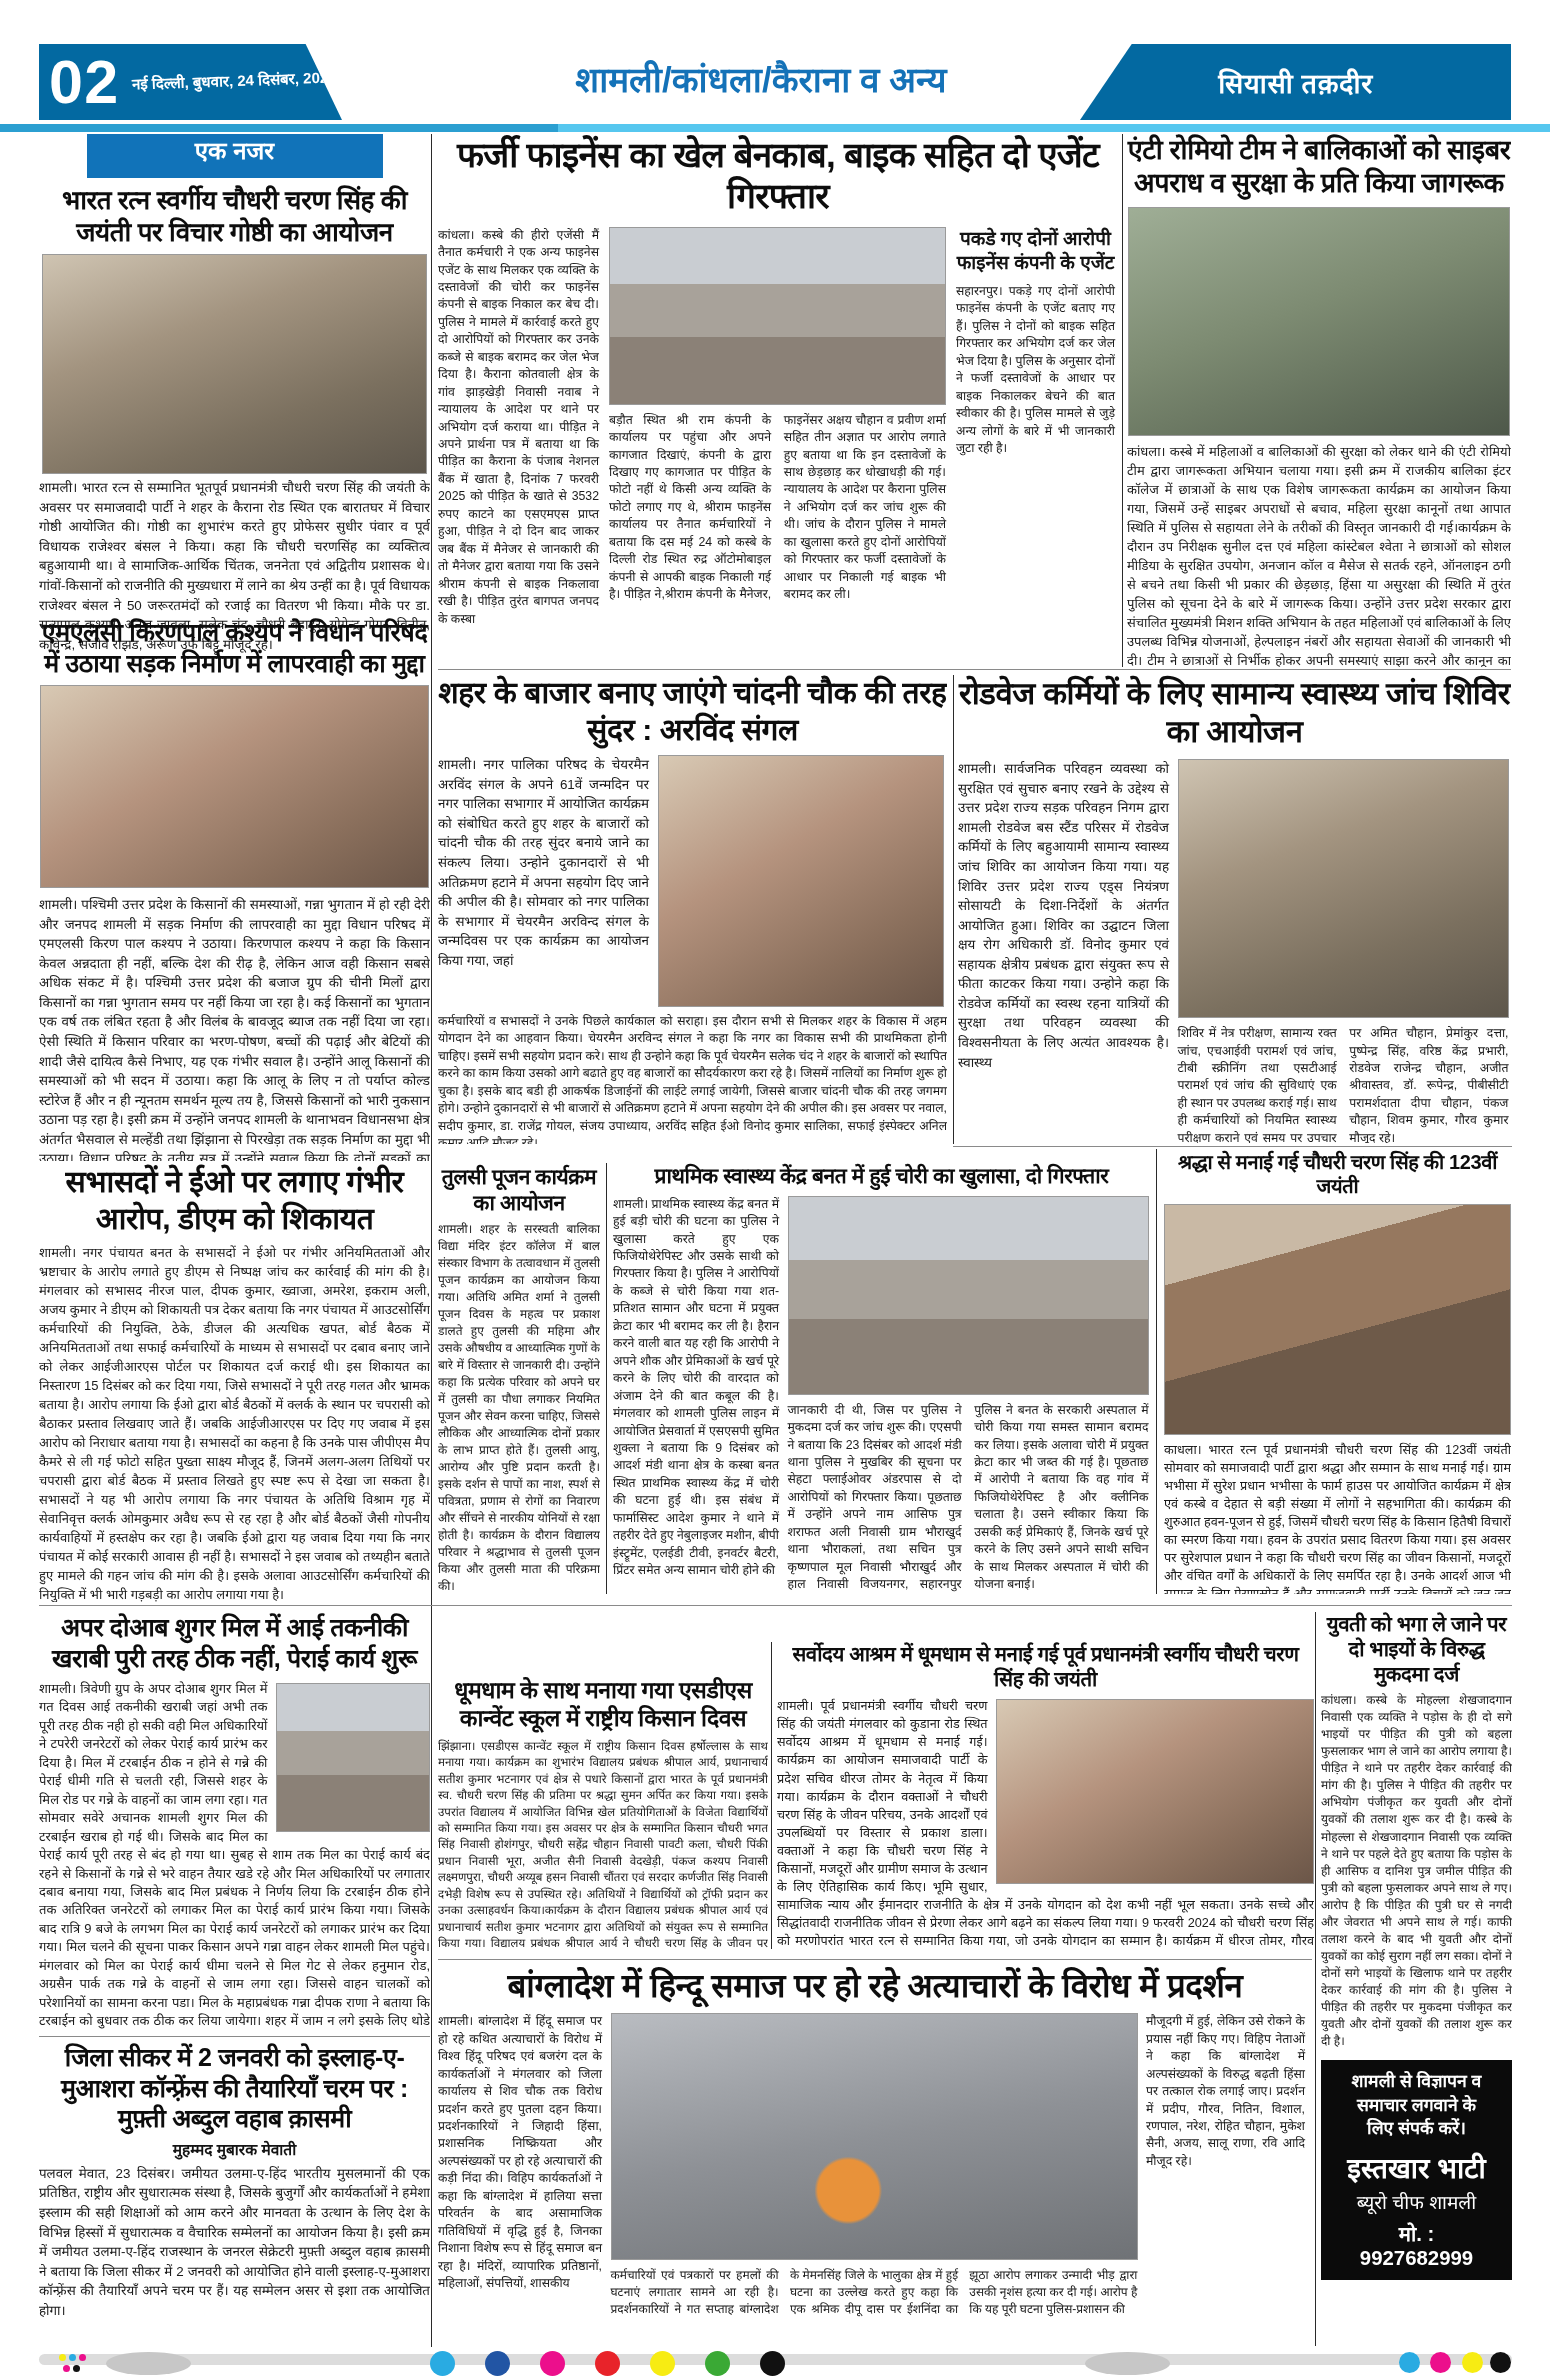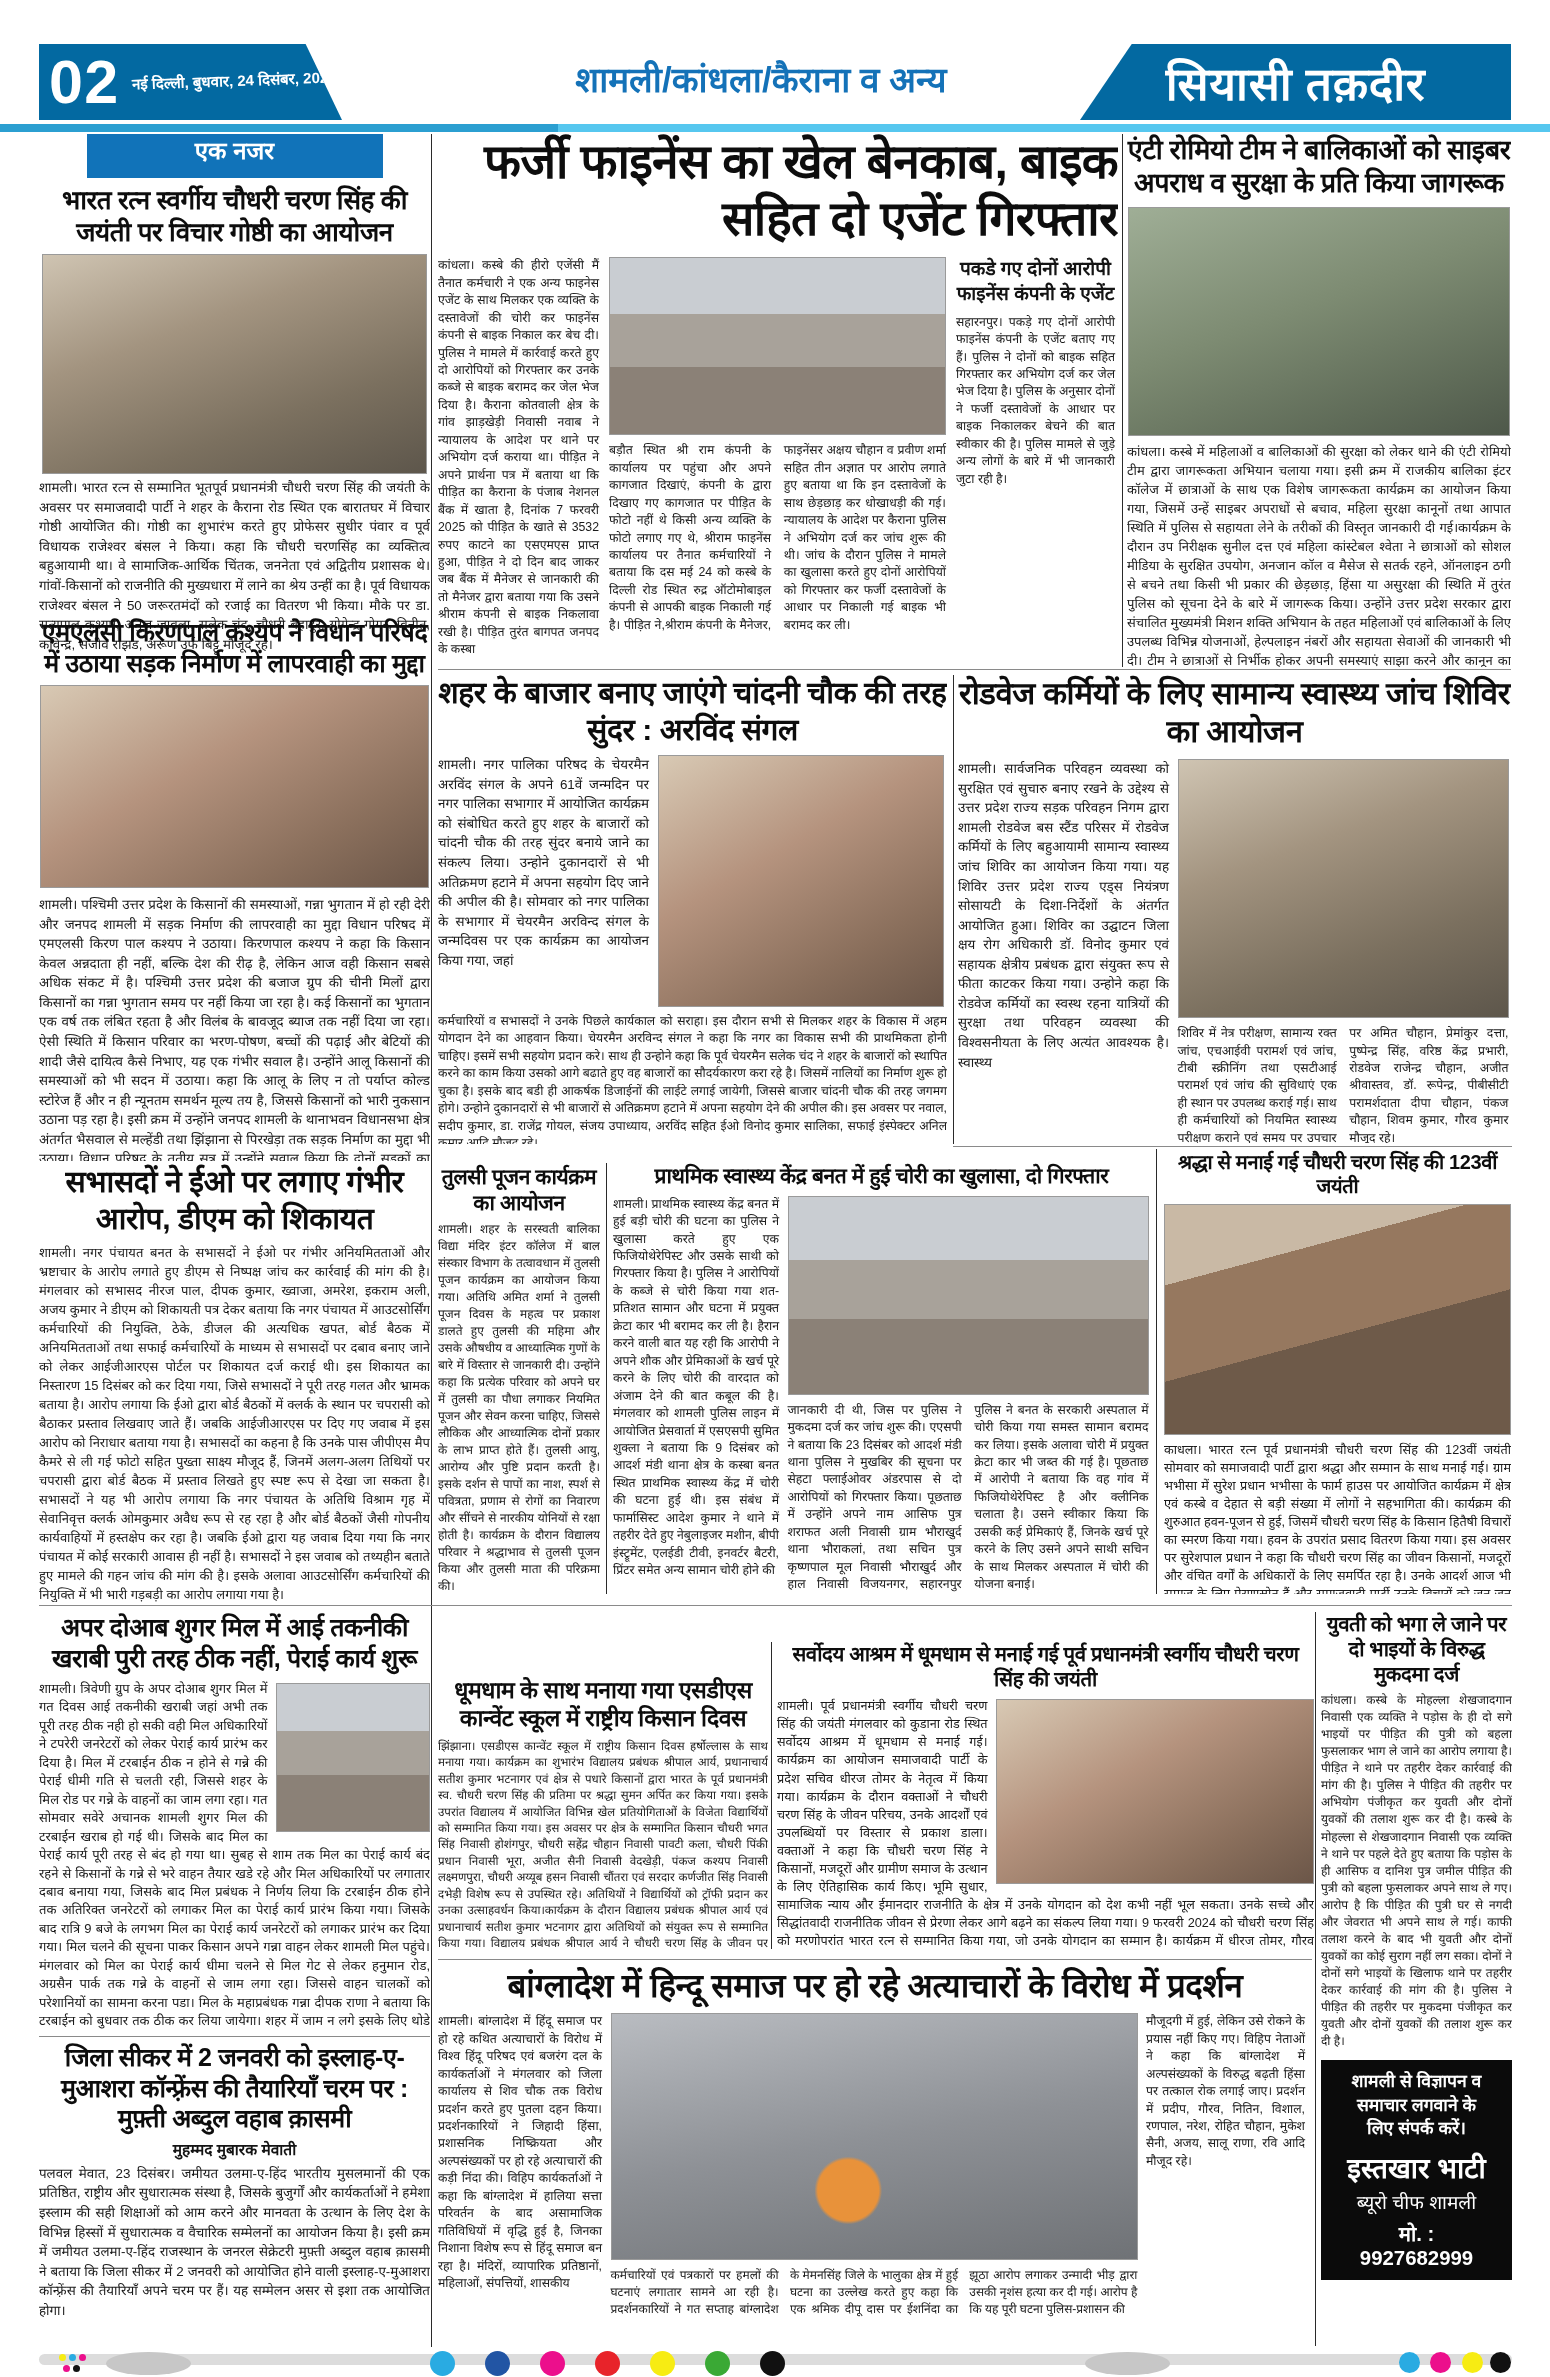--- a/index.html
+++ b/index.html
@@ -6,21 +6,21 @@
   #paper{position:relative;width:1550px;height:2377px;background:#ffffff;margin:0 auto;
          font-family:"Liberation Sans","DejaVu Sans",sans-serif;color:#141414;overflow:hidden;}
   
   .red-slab{position:absolute;background:#0369a1;color:#fff;}
   #pagenum-slab{left:39px;top:44px;width:303px;height:76px;
       clip-path:polygon(0 0,88% 0,100% 100%,0 100%);display:flex;align-items:center;}
   #pagenum{font-size:61px;font-weight:800;line-height:1;padding:0 12.7px 0 10px;letter-spacing:1.4px;}
   #edition-date{font-size:15px;font-weight:700;transform:rotate(-2deg);padding-bottom:4.2px;}
   #brand-slab{left:1080px;top:44px;width:431px;height:76px;
       clip-path:polygon(12% 0,100% 0,100% 100%,0 100%);display:flex;align-items:center;justify-content:center;}
-  #brand-title{font-size:46px;font-weight:800;letter-spacing:0.7px;}
+  #brand-title{font-size:27px;font-weight:800;letter-spacing:0.7px;}
   #edition-title{position:absolute;left:451px;top:55px;width:620px;text-align:center;
       font-size:35px;font-weight:800;color:#1472b8;text-shadow:0 0 1.4px #fff;}
   #cyan-rule{position:absolute;left:0;top:124px;width:1550px;height:7.8px;
       background:linear-gradient(90deg,#2b9fd1 0 36%,#56c7ef 36% 100%);}
   
   .art{position:absolute;overflow:hidden;}
   .hl{font-weight:800;text-align:center;color:#0d0d0d;line-height:1.22;letter-spacing:-0.4px;}
   .body-txt{text-align:justify;color:#1a1a1a;}
   .body-txt{font-size:13.4px;line-height:1.46;}
   .small-txt{font-size:12.3px;line-height:1.42;text-align:justify;color:#1a1a1a;}
@@ -79,21 +79,21 @@
   <div class="hrule" style="left:438px;top:1959px;width:874px;"></div>
 
   <div class="art" style="left:39px;top:134px;width:391px;height:532px;">
     <div class="section-bar" style="height:44px;line-height:34px;font-size:24px;width:296px;margin:0 auto;">एक नजर</div>
     <div class="hl" style="font-size:26px;margin:7px 1.4px 5.6px;">भारत रत्न स्वर्गीय चौधरी चरण सिंह की जयंती पर विचार गोष्ठी का आयोजन</div>
     <div class="photo ph-indoor" style="height:220px;margin:4.2px 2.8px;"></div>
     <div class="body-txt">शामली। भारत रत्न से सम्मानित भूतपूर्व प्रधानमंत्री चौधरी चरण सिंह की जयंती के अवसर पर समाजवादी पार्टी ने शहर के कैराना रोड स्थित एक बारातघर में विचार गोष्ठी आयोजित की। गोष्ठी का शुभारंभ करते हुए प्रोफेसर सुधीर पंवार व पूर्व विधायक राजेश्वर बंसल ने किया। कहा कि चौधरी चरणसिंह का व्यक्तित्व बहुआयामी था। वे सामाजिक-आर्थिक चिंतक, जननेता एवं अद्वितीय प्रशासक थे। गांवों-किसानों को राजनीति की मुख्यधारा में लाने का श्रेय उन्हीं का है। पूर्व विधायक राजेश्वर बंसल ने 50 जरूरतमंदों को रजाई का वितरण भी किया। मौके पर डा. सत्यपाल कश्यप, अनुज जावला, सलेक चंद, चौधरी बहादुर, योगेन्द्र गोगर, विनीत, कविन्द्र, संजीव राझड, अरूण उर्फ बिट्टू मौजूद रहे।</div>
   </div>
 
   <div class="art" style="left:438px;top:134px;width:680px;height:533px;">
-    <div class="hl" style="font-size:48px;line-height:1.18;letter-spacing:-0.7px;text-align:right;">फर्जी फाइनेंस का खेल बेनकाब, बाइक सहित दो एजेंट गिरफ्तार</div>
+    <div class="hl" style="font-size:35px;line-height:1.18;letter-spacing:-0.7px;">फर्जी फाइनेंस का खेल बेनकाब, बाइक सहित दो एजेंट गिरफ्तार</div>
     <div style="display:flex;gap:10px;margin-top:10px;">
       <div style="width:161px;flex:0 0 auto;" class="small-txt">कांधला। कस्बे की हीरो एजेंसी मैं तैनात कर्मचारी ने एक अन्य फाइनेस एजेंट के साथ मिलकर एक व्यक्ति के दस्तावेजों की चोरी कर फाइनेंस कंपनी से बाइक निकाल कर बेच दी।पुलिस ने मामले में कार्रवाई करते हुए दो आरोपियों को गिरफ्तार कर उनके कब्जे से बाइक बरामद कर जेल भेज दिया है। कैराना कोतवाली क्षेत्र के गांव झाड़खेड़ी निवासी नवाब ने न्यायालय के आदेश पर थाने पर अभियोग दर्ज कराया था। पीड़ित ने अपने प्रार्थना पत्र में बताया था कि पीड़ित का कैराना के पंजाब नेशनल बैंक में खाता है, दिनांक 7 फरवरी 2025 को पीड़ित के खाते से 3532 रुपए काटने का एसएमएस प्राप्त हुआ, पीड़ित ने दो दिन बाद जाकर जब बैंक में मैनेजर से जानकारी की तो मैनेजर द्वारा बताया गया कि उसने श्रीराम कंपनी से बाइक निकलावा रखी है। पीड़ित तुरंत बागपत जनपद के कस्बा</div>
       <div style="width:337px;flex:0 0 auto;">
         <div class="photo ph-street" style="height:178px;margin-bottom:7px;"></div>
         <div class="small-txt cols-2">बड़ौत स्थित श्री राम कंपनी के कार्यालय पर पहुंचा और अपने कागजात दिखाएं, कंपनी के द्वारा दिखाए गए कागजात पर पीड़ित के फोटो नहीं थे किसी अन्य व्यक्ति के फोटो लगाए गए थे, श्रीराम फाइनेंस कार्यालय पर तैनात कर्मचारियों ने बताया कि दस मई 24 को कस्बे के दिल्ली रोड स्थित रुद्र ऑटोमोबाइल कंपनी से आपकी बाइक निकाली गई है। पीड़ित ने,श्रीराम कंपनी के मैनेजर, फाइनेंसर अक्षय चौहान व प्रवीण शर्मा सहित तीन अज्ञात पर आरोप लगाते हुए बताया था कि इन दस्तावेजों के साथ छेड़छाड़ कर धोखाधड़ी की गई। न्यायालय के आदेश पर कैराना पुलिस ने अभियोग दर्ज कर जांच शुरू की थी। जांच के दौरान पुलिस ने मामले का खुलासा करते हुए दोनों आरोपियों को गिरफ्तार कर फर्जी दस्तावेजों के आधार पर निकाली गई बाइक भी बरामद कर ली।</div>
       </div>
       <div style="width:159px;flex:0 0 auto;">
         <div class="subhead" style="font-size:19px;margin-bottom:7px;">पकडे गए दोनों आरोपी फाइनेंस कंपनी के एजेंट</div>
         <div class="small-txt">सहारनपुर। पकड़े गए दोनों आरोपी फाइनेंस कंपनी के एजेंट बताए गए हैं। पुलिस ने दोनों को बाइक सहित गिरफ्तार कर अभियोग दर्ज कर जेल भेज दिया है। पुलिस के अनुसार दोनों ने फर्जी दस्तावेजों के आधार पर बाइक निकालकर बेचने की बात स्वीकार की है। पुलिस मामले से जुड़े अन्य लोगों के बारे में भी जानकारी जुटा रही है।</div>
       </div>

